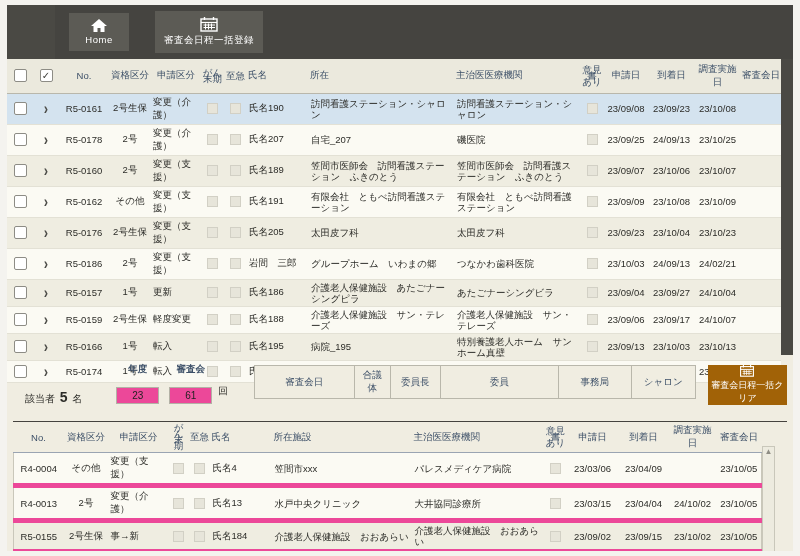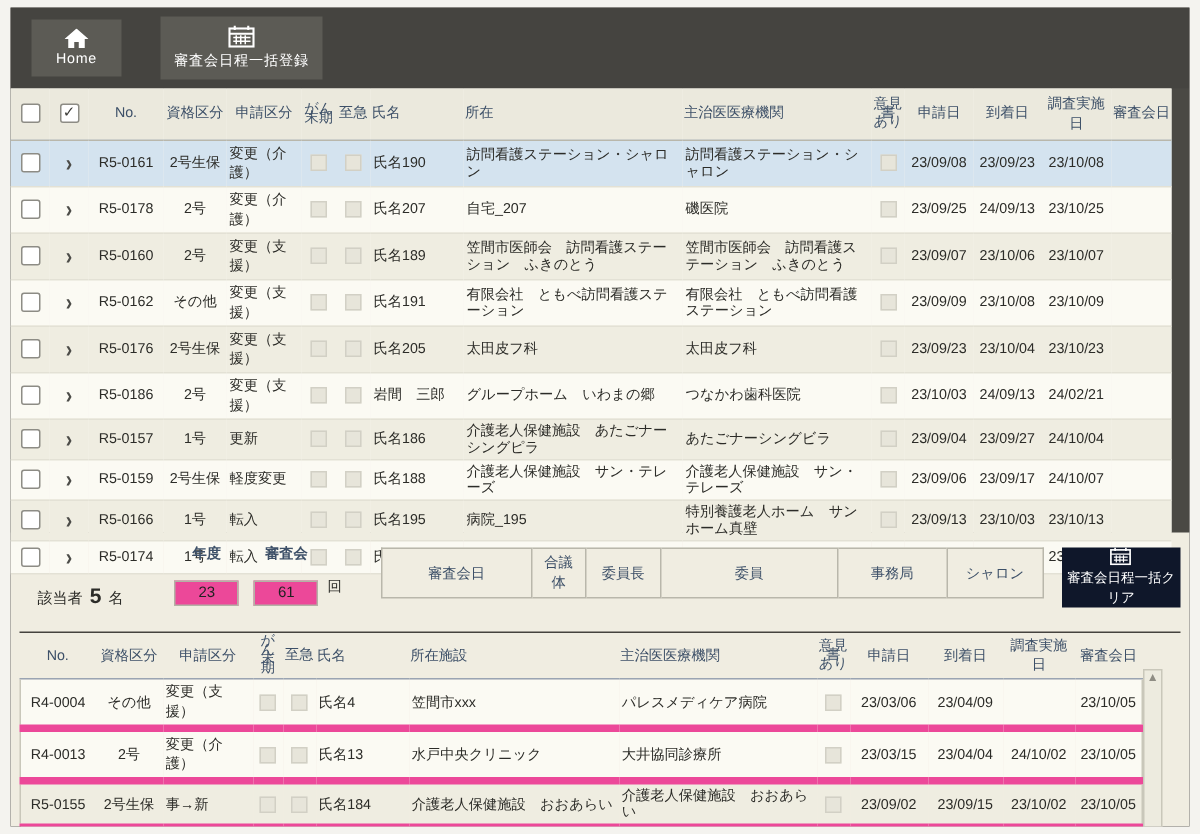--- a/index.html
+++ b/index.html
@@ -2,21 +2,21 @@
 <html><head>
 <meta charset="utf-8">
 <style>
   * { margin:0; padding:0; box-sizing:border-box; }
   html,body { width:800px; height:556px; }
   body { font-family:"Liberation Sans","DejaVu Sans",sans-serif; background:#f4f3ef; color:#2c2c28; }
   .screen { position:relative; width:800px; height:556px; background:#f4f3ef; padding:5px 7px 5px 7px; }
   .chrome { width:786px; height:546px; background:#4a4944; overflow:hidden; }
 
   
-  .topbar { height:54px; background:#454440; display:flex; align-items:center; gap:26px; padding-left:14px; }
+  .topbar { height:54px; background:#454440; display:flex; align-items:center; gap:26px; padding-left:14px;margin-left:48px; }
   .tb-btn { background:#5c5b55; border:none; color:#fff; display:flex; flex-direction:column; align-items:center; justify-content:center; gap:2px; cursor:pointer; font-family:inherit; }
   .tb-btn .lbl { font-size:9.5px; color:#fff; letter-spacing:.5px; }
   .btn-home { width:60px; height:38px; }
   .btn-register { width:108px; height:42px; }
   .icon-svg { display:block; }
 
   
   table.grid { border-collapse:collapse; table-layout:fixed; }
   table.grid th { font-weight:normal; color:#3d5068; font-size:9.5px; padding:2px 1px; vertical-align:middle; }
   table.grid td { font-size:9.5px; padding:2px 2px; vertical-align:middle; color:#2c2c28; }
@@ -45,21 +45,21 @@
   .field-group .f-lbl { font-size:9.5px; color:#3d5068; margin-bottom:9px;font-weight:bold; }
   .field-group input { width:43px; height:17px; border:1px solid #b3b1a5; background:#ec4899; font-size:10px; font-family:inherit; text-align:center; color:#222; }
   .kai { margin:22px 0 0 6px; font-size:9.5px; color:#2c2c28; }
 
   .session-table { border-collapse:collapse; margin-left:26px; margin-top:2px; }
   .session-table th { font-weight:normal; font-size:9.5px; color:#3d5068; padding:3px 6px; border-bottom:1px solid #b9b7ab; }
   .session-table td { font-size:9.5px; color:#222; text-align:center; padding:4px 6px; }
   .session-table .gb { border-left:1px solid #b9b7ab; }
   .session-table { border:1px solid #b9b7ab; background:#f0ede1; }
 
-  .btn-clear { margin-left:12px; margin-top:2px; width:88px; height:40px; background:#0f172a; border:none; color:#fff; display:flex; flex-direction:column; align-items:center; justify-content:center; gap:2px; cursor:pointer; font-family:inherit; }
+  .btn-clear { margin-left:12px; margin-top:2px; width:88px; height:40px; background:#a16207; border:none; color:#fff; display:flex; flex-direction:column; align-items:center; justify-content:center; gap:2px; cursor:pointer; font-family:inherit; }
   .btn-clear .lbl { font-size:9px; }
 
   .divider { height:1px; background:#45433e; margin-top:4px; }
 
   
   .bottom-wrap { position:relative; margin-top:0; width:766px; }
   .bottom-grid { width:748px; }
   .bottom-grid thead tr { height:22px; }
   .bottom-grid thead { border-bottom:1px solid #9aa4b2; }
   .bottom-grid tbody { border:1px solid #c9c7ba; }

